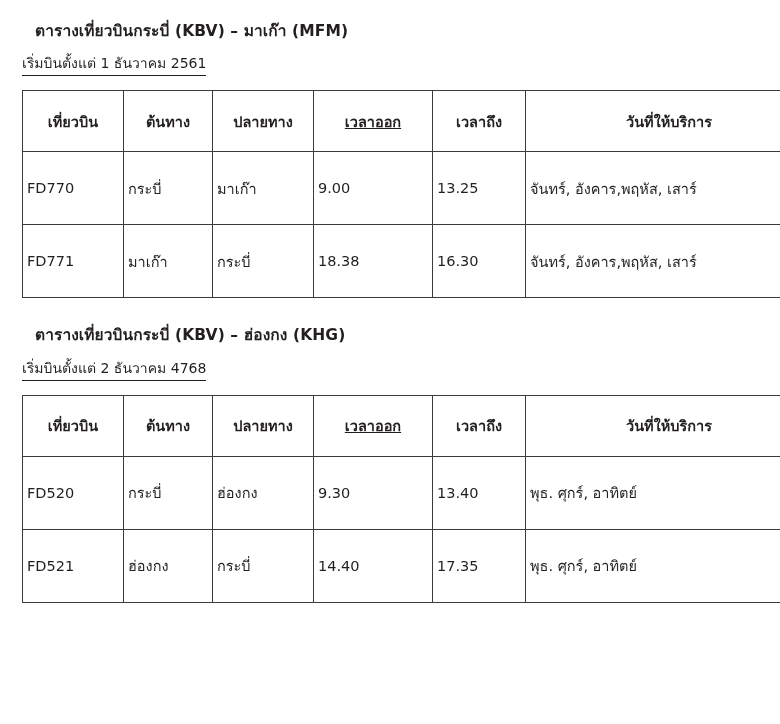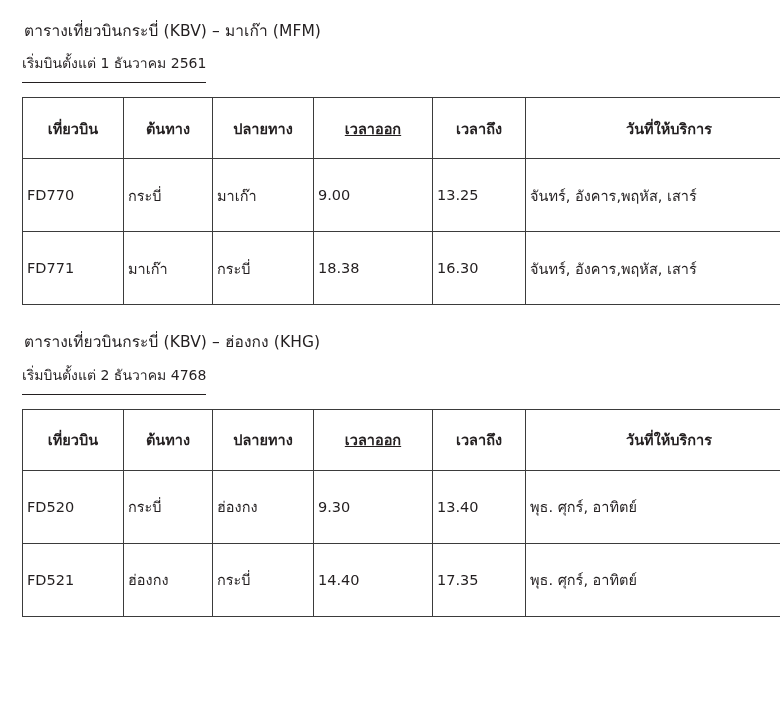--- a/index.html
+++ b/index.html
@@ -18,32 +18,32 @@
     box-sizing: border-box;
     width: 780px;
     height: 724px;
     padding: 14px 18px 0 18px;
   }
   .section {
     margin-bottom: 26px;
   }
   .section-title {
     font-size: 15.5px;
-    font-weight: normal;
+    font-weight: bold;
     line-height: 1.5;
-    margin: 0 0 10px 6px;
+    margin: 0 0 10px 17px;
     letter-spacing: 0.1px;
   }
   .section-subtitle {
     font-size: 14px;
     line-height: 1.5;
     margin: 0 0 14px 4px;
     display: inline-block;
     border-bottom: 1px solid #231f20;
-    padding-bottom: 8px;
+    padding-bottom: 1px;
   }
   table.flight-table {
     border-collapse: collapse;
     width: 736px;
     table-layout: fixed;
     margin-left: 4px;
   }
   table.flight-table th,
   table.flight-table td {
     border: 1px solid #3b3b3b;

